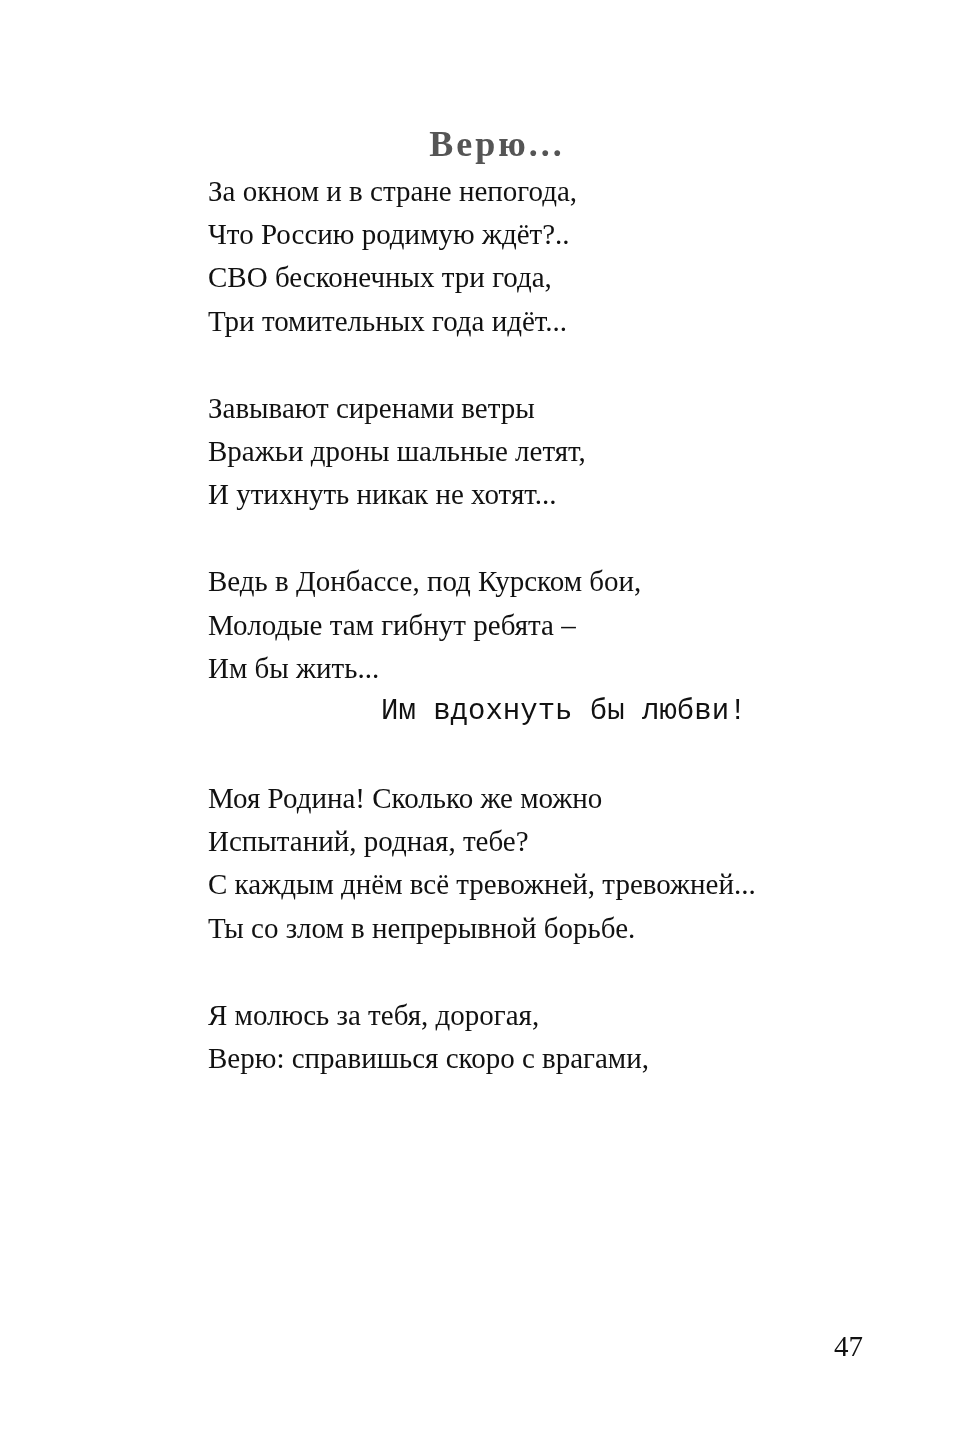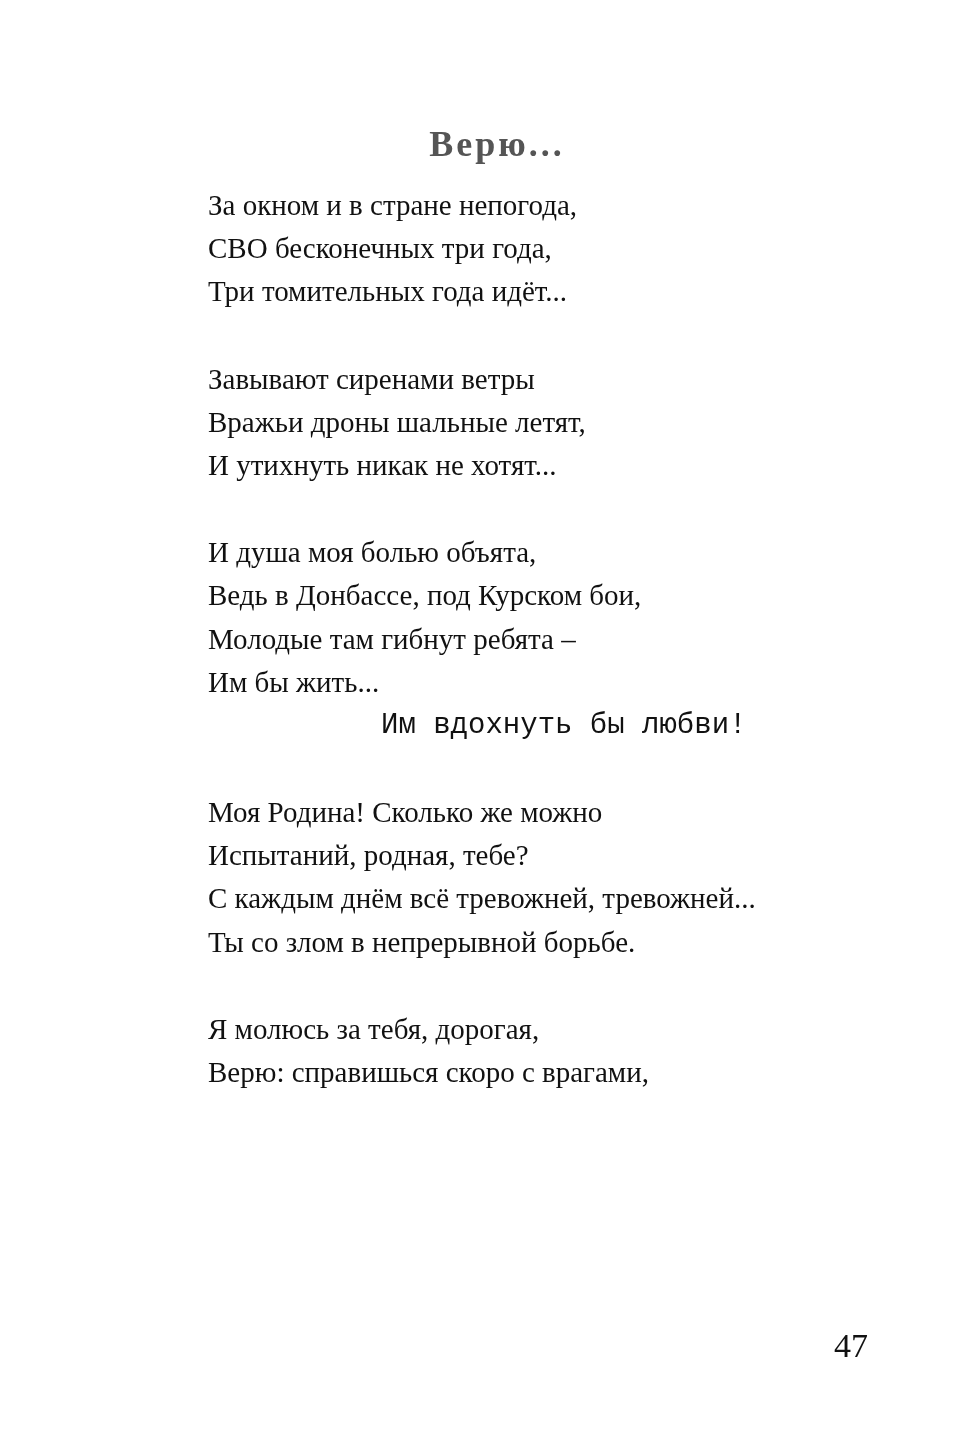--- a/index.html
+++ b/index.html
@@ -24,62 +24,62 @@
       font-family: "Liberation Serif", "DejaVu Serif", serif;
       font-weight: bold;
       font-size: 36px;
       letter-spacing: 3px;
       color: #555555;
       line-height: 44px;
     }
     .poem {
       position: absolute;
       left: 208px;
-      top: 184px;
+      top: 170px;
       width: 640px;
     }
     .stanza {
       margin: 0 0 44px 0;
     }
     .line {
       font-size: 29px;
       line-height: 43.2px;
       height: 43.2px;
       white-space: nowrap;
     }
     .line.indent {
       padding-left: 173px;
       font-family: Liberation Mono, monospace;
     }
     .page-number {
       position: absolute;
       top: 1328px;
       left: 834px;
-      font-size: 34px;
+      font-size: 29px;
       line-height: 36px;
     }
   </style>
 </head>
 <body>
 
 <h1 class="title">Верю...</h1>
 
 <div class="poem">
   <div class="stanza">
     <div class="line">За окном и в стране непогода,</div>
+    <div class="line">Что Россию родимую ждёт?..</div>
     <div class="line">СВО бесконечных три года,</div>
     <div class="line">Три томительных года идёт...</div>
   </div>
   <div class="stanza">
     <div class="line">Завывают сиренами ветры</div>
     <div class="line">Вражьи дроны шальные летят,</div>
     <div class="line">И утихнуть никак не хотят...</div>
   </div>
   <div class="stanza">
-    <div class="line">И душа моя болью объята,</div>
     <div class="line">Ведь в Донбассе, под Курском бои,</div>
     <div class="line">Молодые там гибнут ребята –</div>
     <div class="line">Им бы жить...</div>
     <div class="line indent">Им вдохнуть бы любви!</div>
   </div>
   <div class="stanza">
     <div class="line">Моя Родина! Сколько же можно</div>
     <div class="line">Испытаний, родная, тебе?</div>
     <div class="line">С каждым днём всё тревожней, тревожней...</div>
     <div class="line">Ты со злом в непрерывной борьбе.</div>

